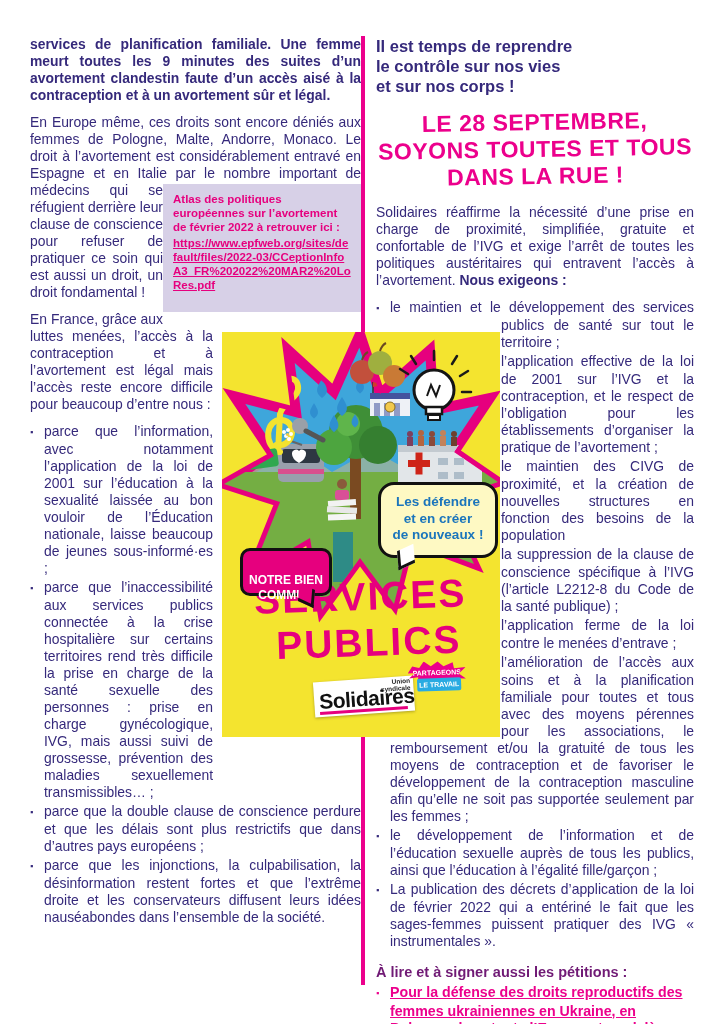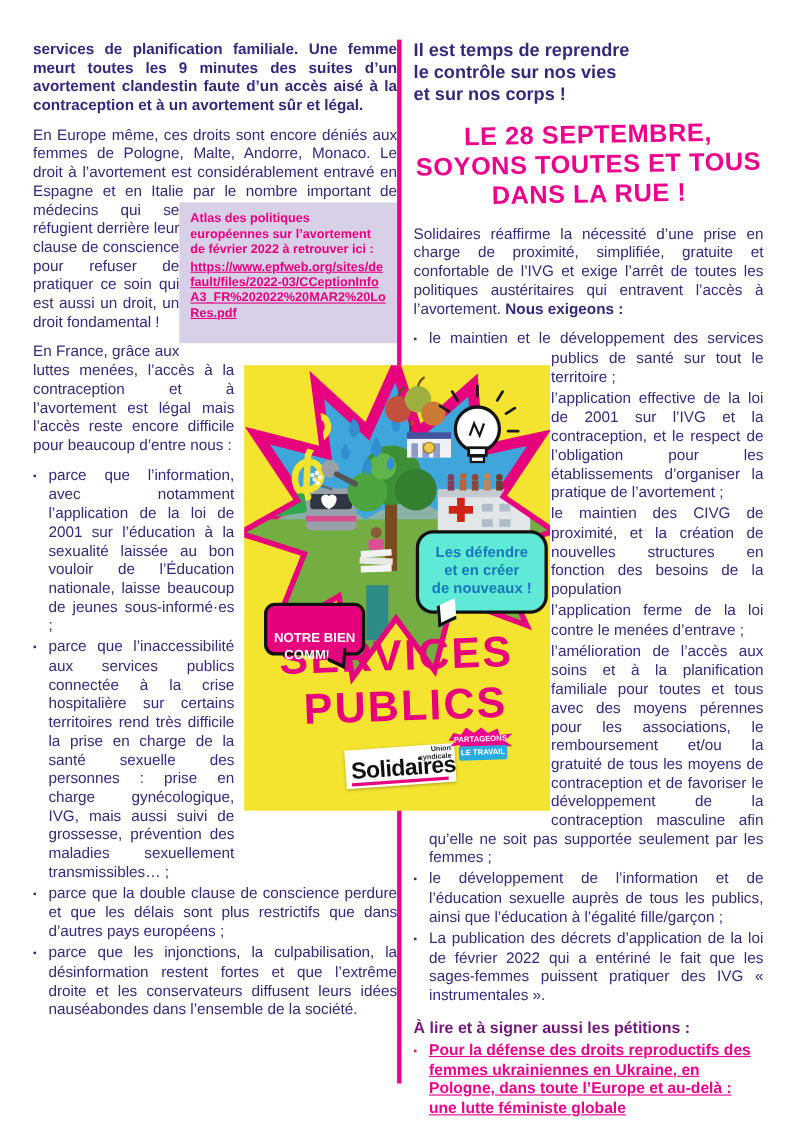--- a/index.html
+++ b/index.html
@@ -29,21 +29,21 @@
   .rh2{color:#EC008C;font-weight:bold;font-size:23px;line-height:27px;text-align:center;
        margin:0 0 14px 0;letter-spacing:.5px;transform:rotate(-1deg);}
   .pet-head{color:#701a75;font-weight:bold;margin:14px 0 3px 0;text-align:left;font-size:14.5px;}
   .pet{text-align:left;color:#EC008C;font-weight:bold;font-size:14.2px;line-height:17.5px;}
   .pet::before{color:#EC008C;}
   .pet a{color:#EC008C;text-decoration:underline;}
 
   
   .poster{position:absolute;left:222px;top:332px;width:278px;height:405px;background:#F4E42F;z-index:5;}
   .poster-art{position:absolute;left:0;top:0;width:278px;height:405px;}
-  .bubble-defend{position:absolute;left:156px;top:150px;width:120px;height:76px;background:#5eead4;
+  .bubble-defend{position:absolute;left:156px;top:150px;width:120px;height:76px;background:#fef9c3;
     border:3px solid #111;border-radius:16px;color:#1B75BC;font-weight:bold;font-size:13.5px;
     line-height:16.5px;text-align:center;padding-top:9px;box-sizing:border-box;z-index:7;}
   .bubble-defend::after{content:"";position:absolute;left:16px;bottom:-11px;width:15px;height:15px;
     background:#fff;border-left:3px solid #111;border-bottom:3px solid #111;transform:rotate(-25deg) skewX(-20deg);}
   .bubble-common{position:absolute;left:18px;top:216px;width:92px;height:48px;background:#E6007E;
     border:3px solid #111;border-radius:10px;color:#fff;font-weight:bold;font-size:12px;line-height:15px;
     text-align:center;padding-top:22px;box-sizing:border-box;z-index:7;}
   .bubble-common::after{content:"";position:absolute;right:14px;bottom:-11px;width:14px;height:14px;
     background:#E6007E;border-right:3px solid #111;border-bottom:3px solid #111;transform:rotate(25deg) skewX(20deg);}
   .poster-title{position:absolute;left:0;right:0;top:242px;text-align:center;color:#E6007E;font-weight:bold;
@@ -97,20 +97,21 @@
     </div>
     <div class="rh2">
       <div>LE 28 SEPTEMBRE,</div>
       <div>SOYONS TOUTES ET TOUS</div>
       <div>DANS LA RUE !</div>
     </div>
     <p><span>Solidaires réaffirme la nécessité d’une prise en charge de proximité, simplifiée, gratuite et confortable de l’IVG et exige l’arrêt de toutes les politiques austéritaires qui entravent l’accès à l’avortement. </span><strong>Nous exigeons :</strong></p>
     <p class="bullet"><span>le maintien et le développement des services publics de santé sur tout le territoire ;</span></p>
     <p class="bullet"><span>l’application effective de la loi de 2001 sur l’IVG et la contraception, et le respect de l’obligation pour les établissements d’organiser la pratique de l’avortement ;</span></p>
     <p class="bullet"><span>le maintien des CIVG de proximité, et la création de nouvelles structures en fonction des besoins de la population</span></p>
+    <p class="bullet"><span>la suppression de la clause de conscience spécifique à l’IVG (l’article L2212-8 du Code de la santé publique) ;</span></p>
     <p class="bullet"><span>l’application ferme de la loi contre le menées d’entrave ;</span></p>
     <p class="bullet"><span>l’amélioration de l’accès aux soins et à la planification familiale pour toutes et tous avec des moyens pérennes pour les associations, le remboursement et/ou la gratuité de tous les moyens de contraception et de favoriser le développement de la contraception masculine afin qu’elle ne soit pas supportée seulement par les femmes ;</span></p>
     <p class="bullet"><span>le développement de l’information et de l’éducation sexuelle auprès de tous les publics, ainsi que l’éducation à l’égalité fille/garçon ;</span></p>
     <p class="bullet"><span>La publication des décrets d’application de la loi de février 2022 qui a entériné le fait que les sages-femmes puissent pratiquer des IVG « instrumentales ».</span></p>
     <p class="pet-head">À lire et à signer aussi les pétitions :</p>
     <p class="bullet pet"><a href="#">Pour la défense des droits reproductifs des femmes ukrainiennes en Ukraine, en Pologne, dans toute l’Europe et au-delà : une lutte féministe globale</a></p>
 
   </div>
 
   <div class="poster">

